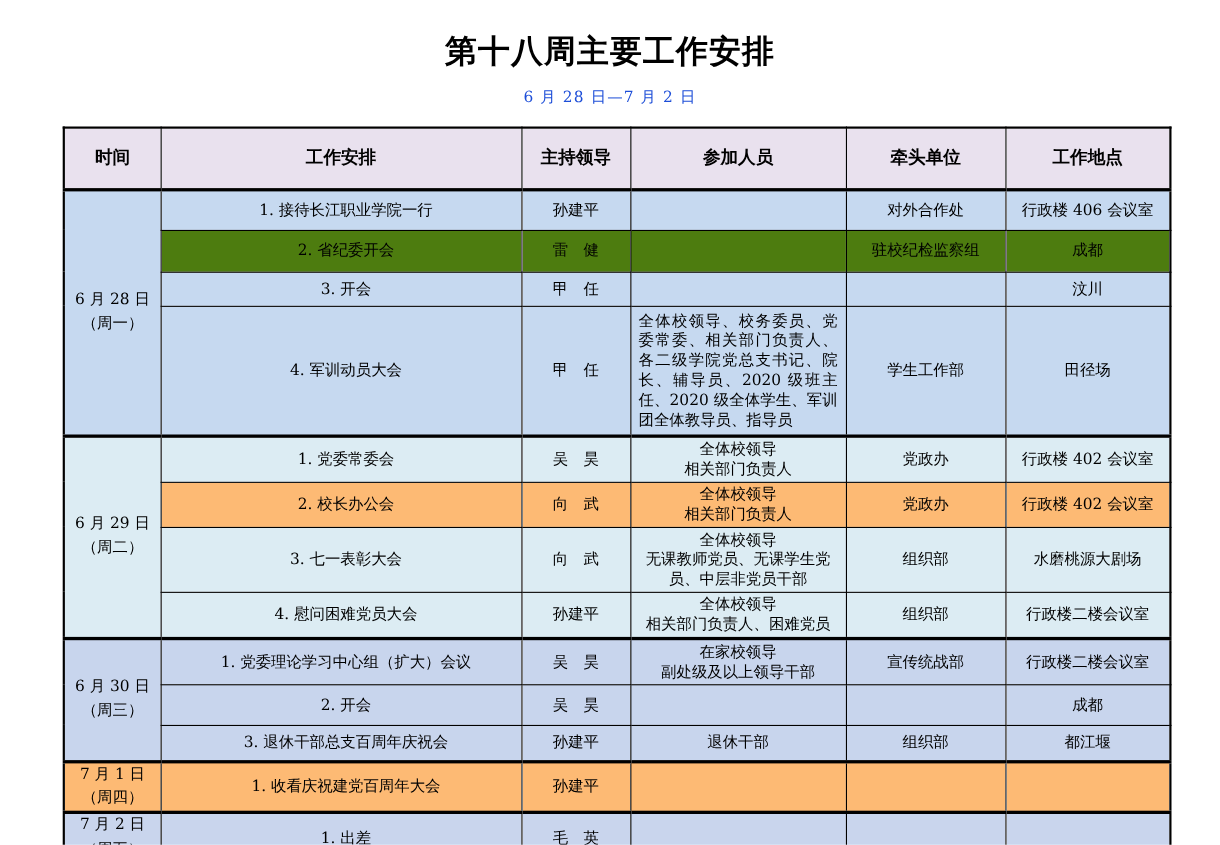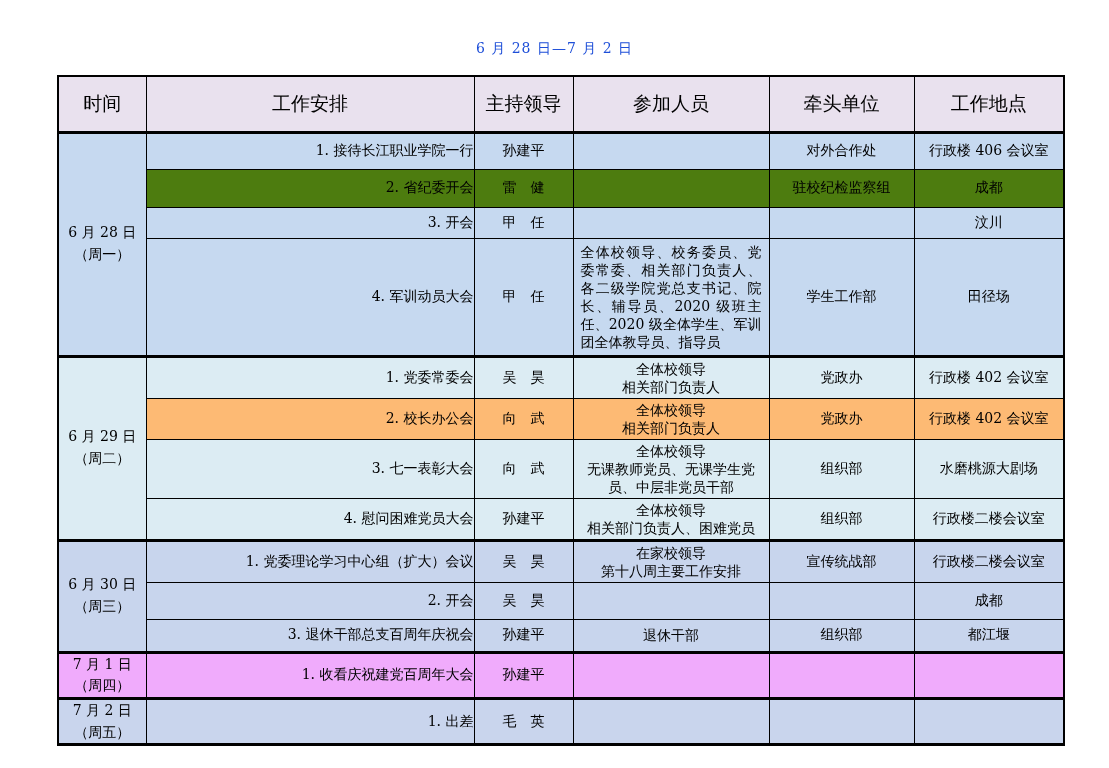--- a/index.html
+++ b/index.html
@@ -33,48 +33,49 @@
     border: 2px solid #000;
   }
   th, td {
     border: 1px solid #000;
     font-size: 14px;
     vertical-align: middle;
     overflow: hidden;
   }
   th {
     height: 56px;
-    font-size: 19px;
-    font-weight: normal;
+    font-size: 16px;
+    font-weight: bold;
     text-align: center;
     border-bottom: 3px solid #000;
   }
   tr.grp-top td { border-top: 3px solid #000; }
   tr.last-row td { border-bottom: 3px solid #000; }
   td.c-date { text-align: center; line-height: 1.55; }
-  td.c-task { text-align: right; padding-left: 9px; }
+  td.c-task { text-align: center; padding-left: 9px; }
   td.c-center { text-align: center; }
   td.c-part {
     text-align: center;
     font-size: 14px;
     line-height: 18px;
     white-space: pre-line;
     padding: 2px 4px;
   }
   td.c-part.justify {
     text-align: justify;
     text-align-last: left;
     white-space: normal;
     padding: 4px 7px;
   }
 </style>
 </head>
 <body>
 
 <div class="page">
+  <div class="doc-title">第十八周主要工作安排</div>
   <div class="doc-subtitle">6 月 28 日—7 月 2 日</div>
 
   <table class="schedule">
     <colgroup>
       <col style="width:88px">
         <col style="width:328px">
         <col style="width:99px">
       <col style="width:196px">
         <col style="width:145px">
         <col style="width:150px">
@@ -162,40 +163,40 @@
       </tr>
 
       <tr class="grp-top" style="height: 42px; background-color: rgb(200, 213, 237);">
         <td class="c-date" rowspan="3">
           <span>6 月 30 日</span><br>
           <span>（周三）</span>
         </td>
         <td class="c-task">1. 党委理论学习中心组（扩大）会议</td>
         <td class="c-center">吴　昊</td>
         <td class="c-part">在家校领导
-第十八周主要工作安排</td>
+副处级及以上领导干部</td>
         <td class="c-center">宣传统战部</td>
         <td class="c-center">行政楼二楼会议室</td>
       </tr>
       <tr style="height: 37px; background-color: rgb(200, 213, 237); padding-left: 33px;">
         <td class="c-task">2. 开会</td>
         <td class="c-center">吴　昊</td>
         <td class="c-part"></td>
         <td class="c-center"></td>
         <td class="c-center">成都</td>
       </tr>
       <tr style="height: 33px; background-color: rgb(200, 213, 237);">
         <td class="c-task">3. 退休干部总支百周年庆祝会</td>
         <td class="c-center">孙建平</td>
         <td class="c-part">退休干部</td>
         <td class="c-center">组织部</td>
         <td class="c-center">都江堰</td>
       </tr>
 
-      <tr class="grp-top" style="height: 40px; background-color: #f0abfc;">
+      <tr class="grp-top" style="height: 40px; background-color: #fdba74;">
         <td class="c-date">
           <span>7 月 1 日</span><br>
           <span>（周四）</span>
         </td>
         <td class="c-task">1. 收看庆祝建党百周年大会</td>
         <td class="c-center">孙建平</td>
         <td class="c-part"></td>
         <td class="c-center"></td>
         <td class="c-center"></td>
       </tr>

